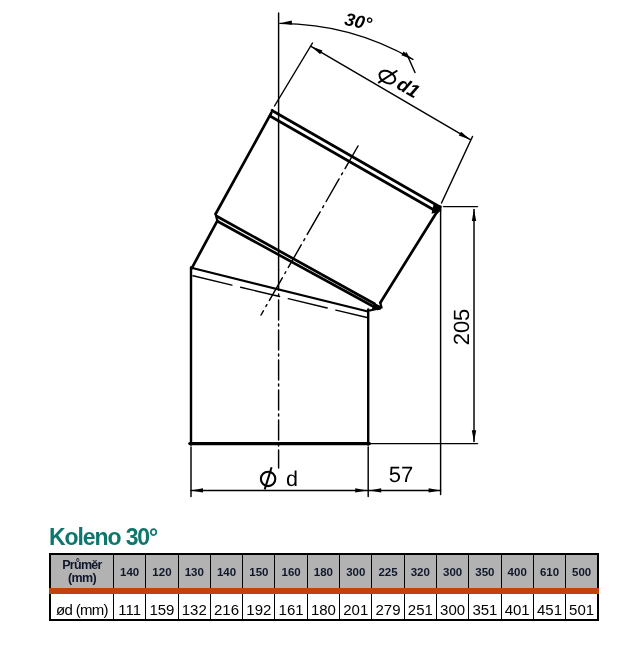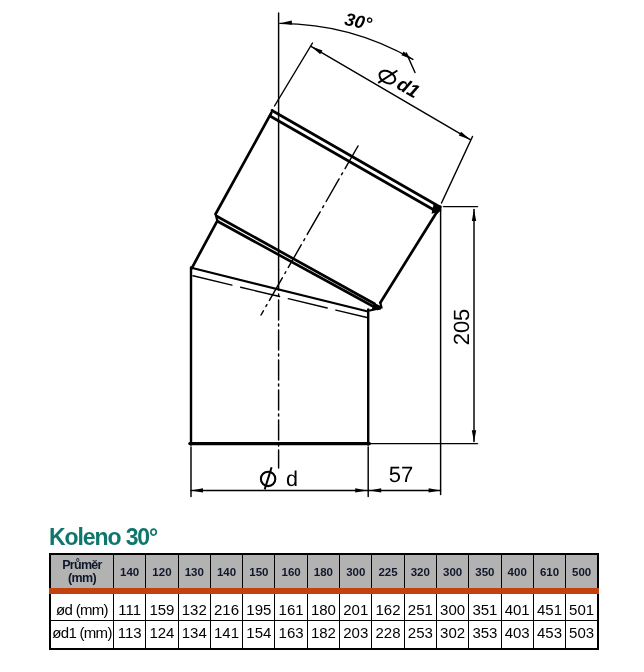--- a/index.html
+++ b/index.html
@@ -150,44 +150,26 @@
         <td>400</td>
         <td>610</td>
         <td>500</td>
   </tr>
   <tr class="dat">
     <td class="lbl">ød (mm)</td>
     <td>111</td>
         <td>159</td>
         <td>132</td>
         <td>216</td>
-        <td>195</td>
+        <td>192</td>
         <td>161</td>
         <td>180</td>
         <td>201</td>
-        <td>162</td>
+        <td>279</td>
         <td>251</td>
         <td>300</td>
         <td>351</td>
         <td>401</td>
         <td>451</td>
         <td>501</td>
   </tr>
-  <tr class="dat d2">
-    <td class="lbl">ød1 (mm)</td>
-    <td>113</td>
-        <td>124</td>
-        <td>134</td>
-        <td>141</td>
-        <td>154</td>
-        <td>163</td>
-        <td>182</td>
-        <td>203</td>
-        <td>228</td>
-        <td>253</td>
-        <td>302</td>
-        <td>353</td>
-        <td>403</td>
-        <td>453</td>
-        <td>503</td>
-  </tr>
 </tbody>
   </table>
 
 </body></html>

